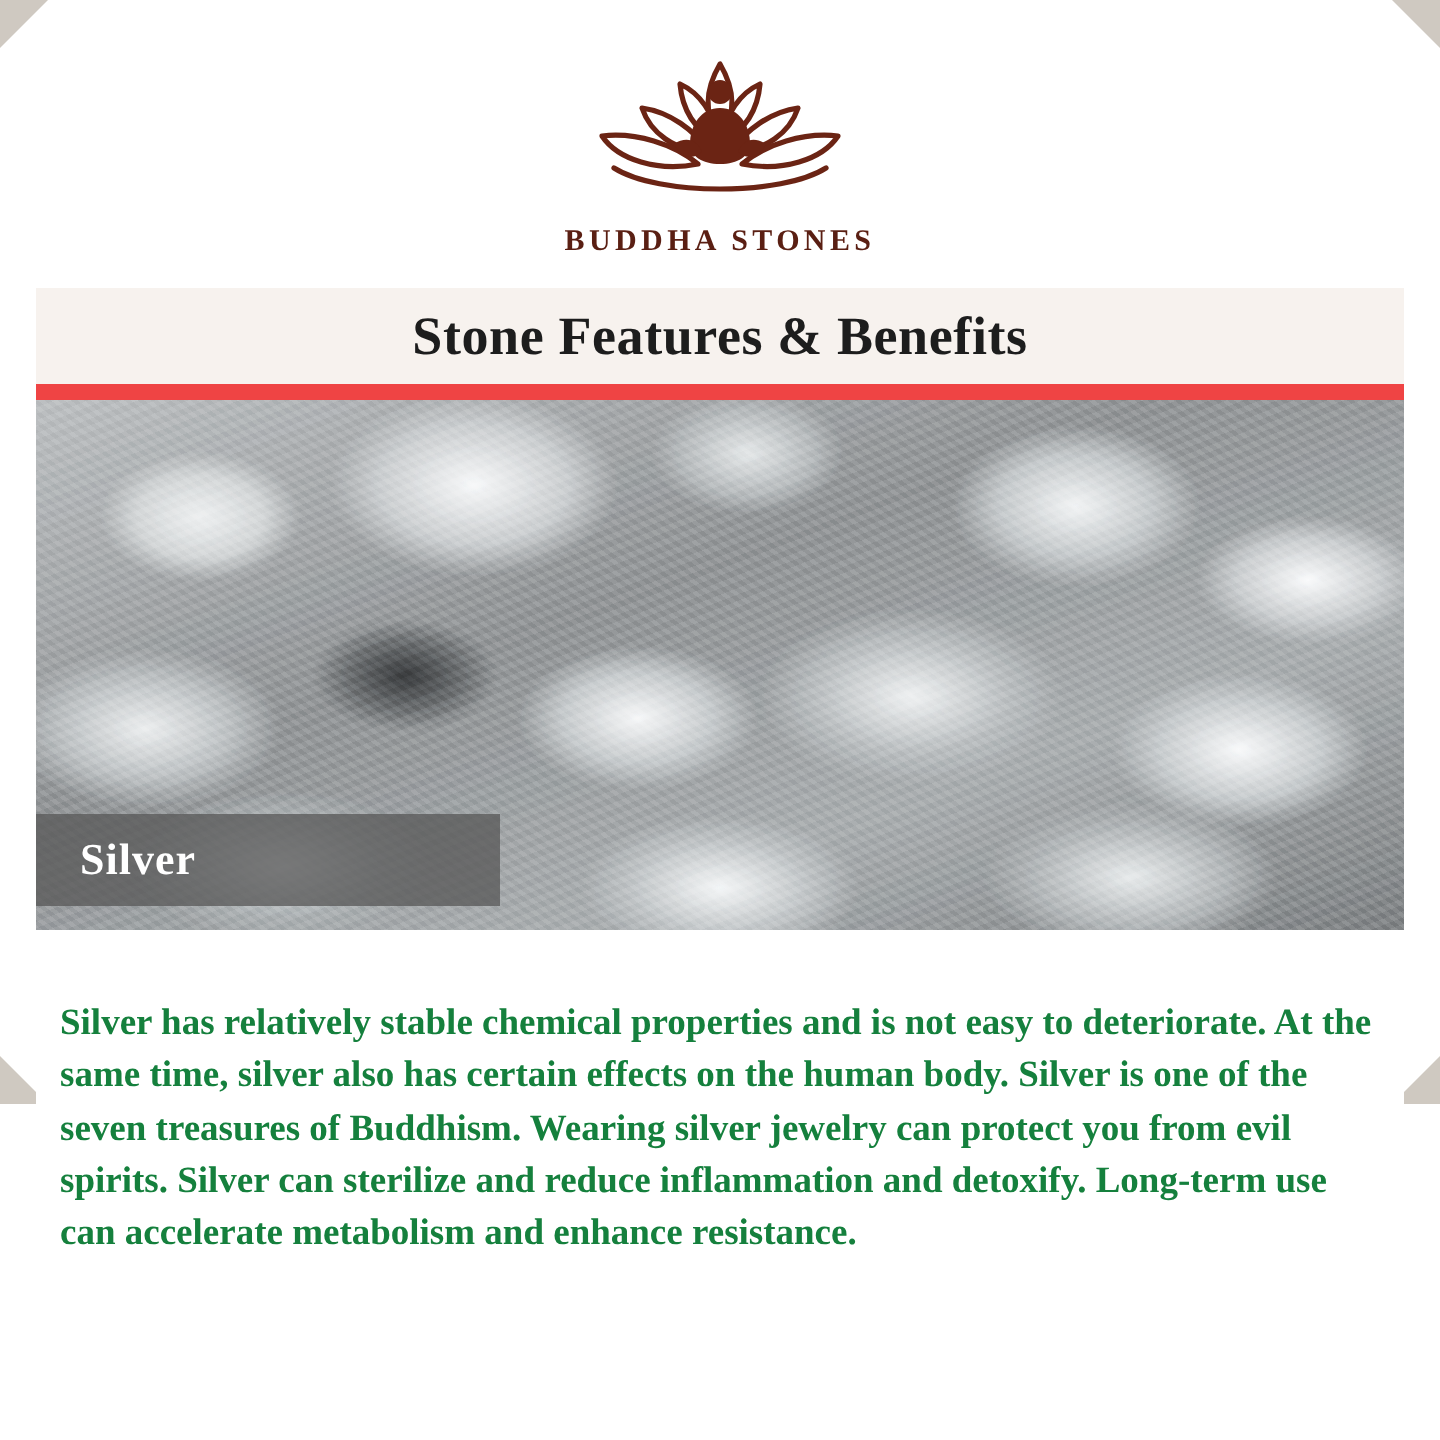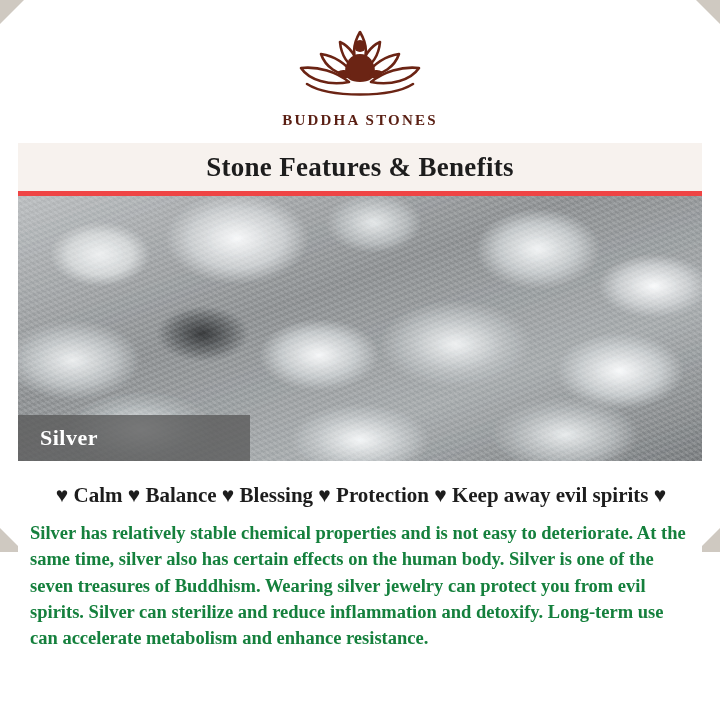--- a/index.html
+++ b/index.html
@@ -78,21 +78,21 @@
 
   
   .title-band {
     margin-top: 14px;
     background: #f7f2ee;
     height: 48px;
     width: 100%;
     display: flex;
     align-items: center;
     justify-content: center;
-    border-bottom: 5px solid #ef4444;
+    border-bottom: 8px solid #ef4444;
     position: relative;
   }
   .title-band-text {
     font-size: 27px;
     font-weight: bold;
     color: #1d1d1d;
     letter-spacing: 0.3px;
   }
 
   
@@ -129,21 +129,21 @@
     position: absolute;
     inset: 0;
     background-image:
       repeating-linear-gradient(37deg, rgba(255,255,255,0.06) 0 2px, rgba(0,0,0,0.05) 2px 4px),
       repeating-linear-gradient(-21deg, rgba(255,255,255,0.05) 0 3px, rgba(0,0,0,0.04) 3px 6px);
     mix-blend-mode: overlay;
   }
   .hero-caption {
     position: absolute;
     left: 0;
-    bottom: 0;
+    bottom: 12px;
     width: 232px;
     height: 46px;
     background: rgba(90,90,90,0.78);
     display: flex;
     align-items: center;
   }
   .hero-caption-text {
     color: #ffffff;
     font-size: 22px;
     font-weight: bold;
@@ -221,18 +221,17 @@
 
     <div class="hero">
       <div class="hero-img"></div>
       <div class="hero-grain"></div>
       <div class="hero-caption">
         <span class="hero-caption-text">Silver</span>
       </div>
     </div>
 
     <div class="body-block">
-      <div class="keywords">♥ Calm ♥ Balance ♥ Blessing ♥ Protection ♥ Keep away evil spirits ♥</div>
       <div class="desc">Silver has relatively stable chemical properties and is not easy to deteriorate. At the same time, silver also has certain effects on the human body. Silver is one of the seven treasures of Buddhism. Wearing silver jewelry can protect you from evil spirits. Silver can sterilize and reduce inflammation and detoxify. Long-term use can accelerate metabolism and enhance resistance.</div>
     </div>
 
   </div>
 </div>
 
 </body></html>

